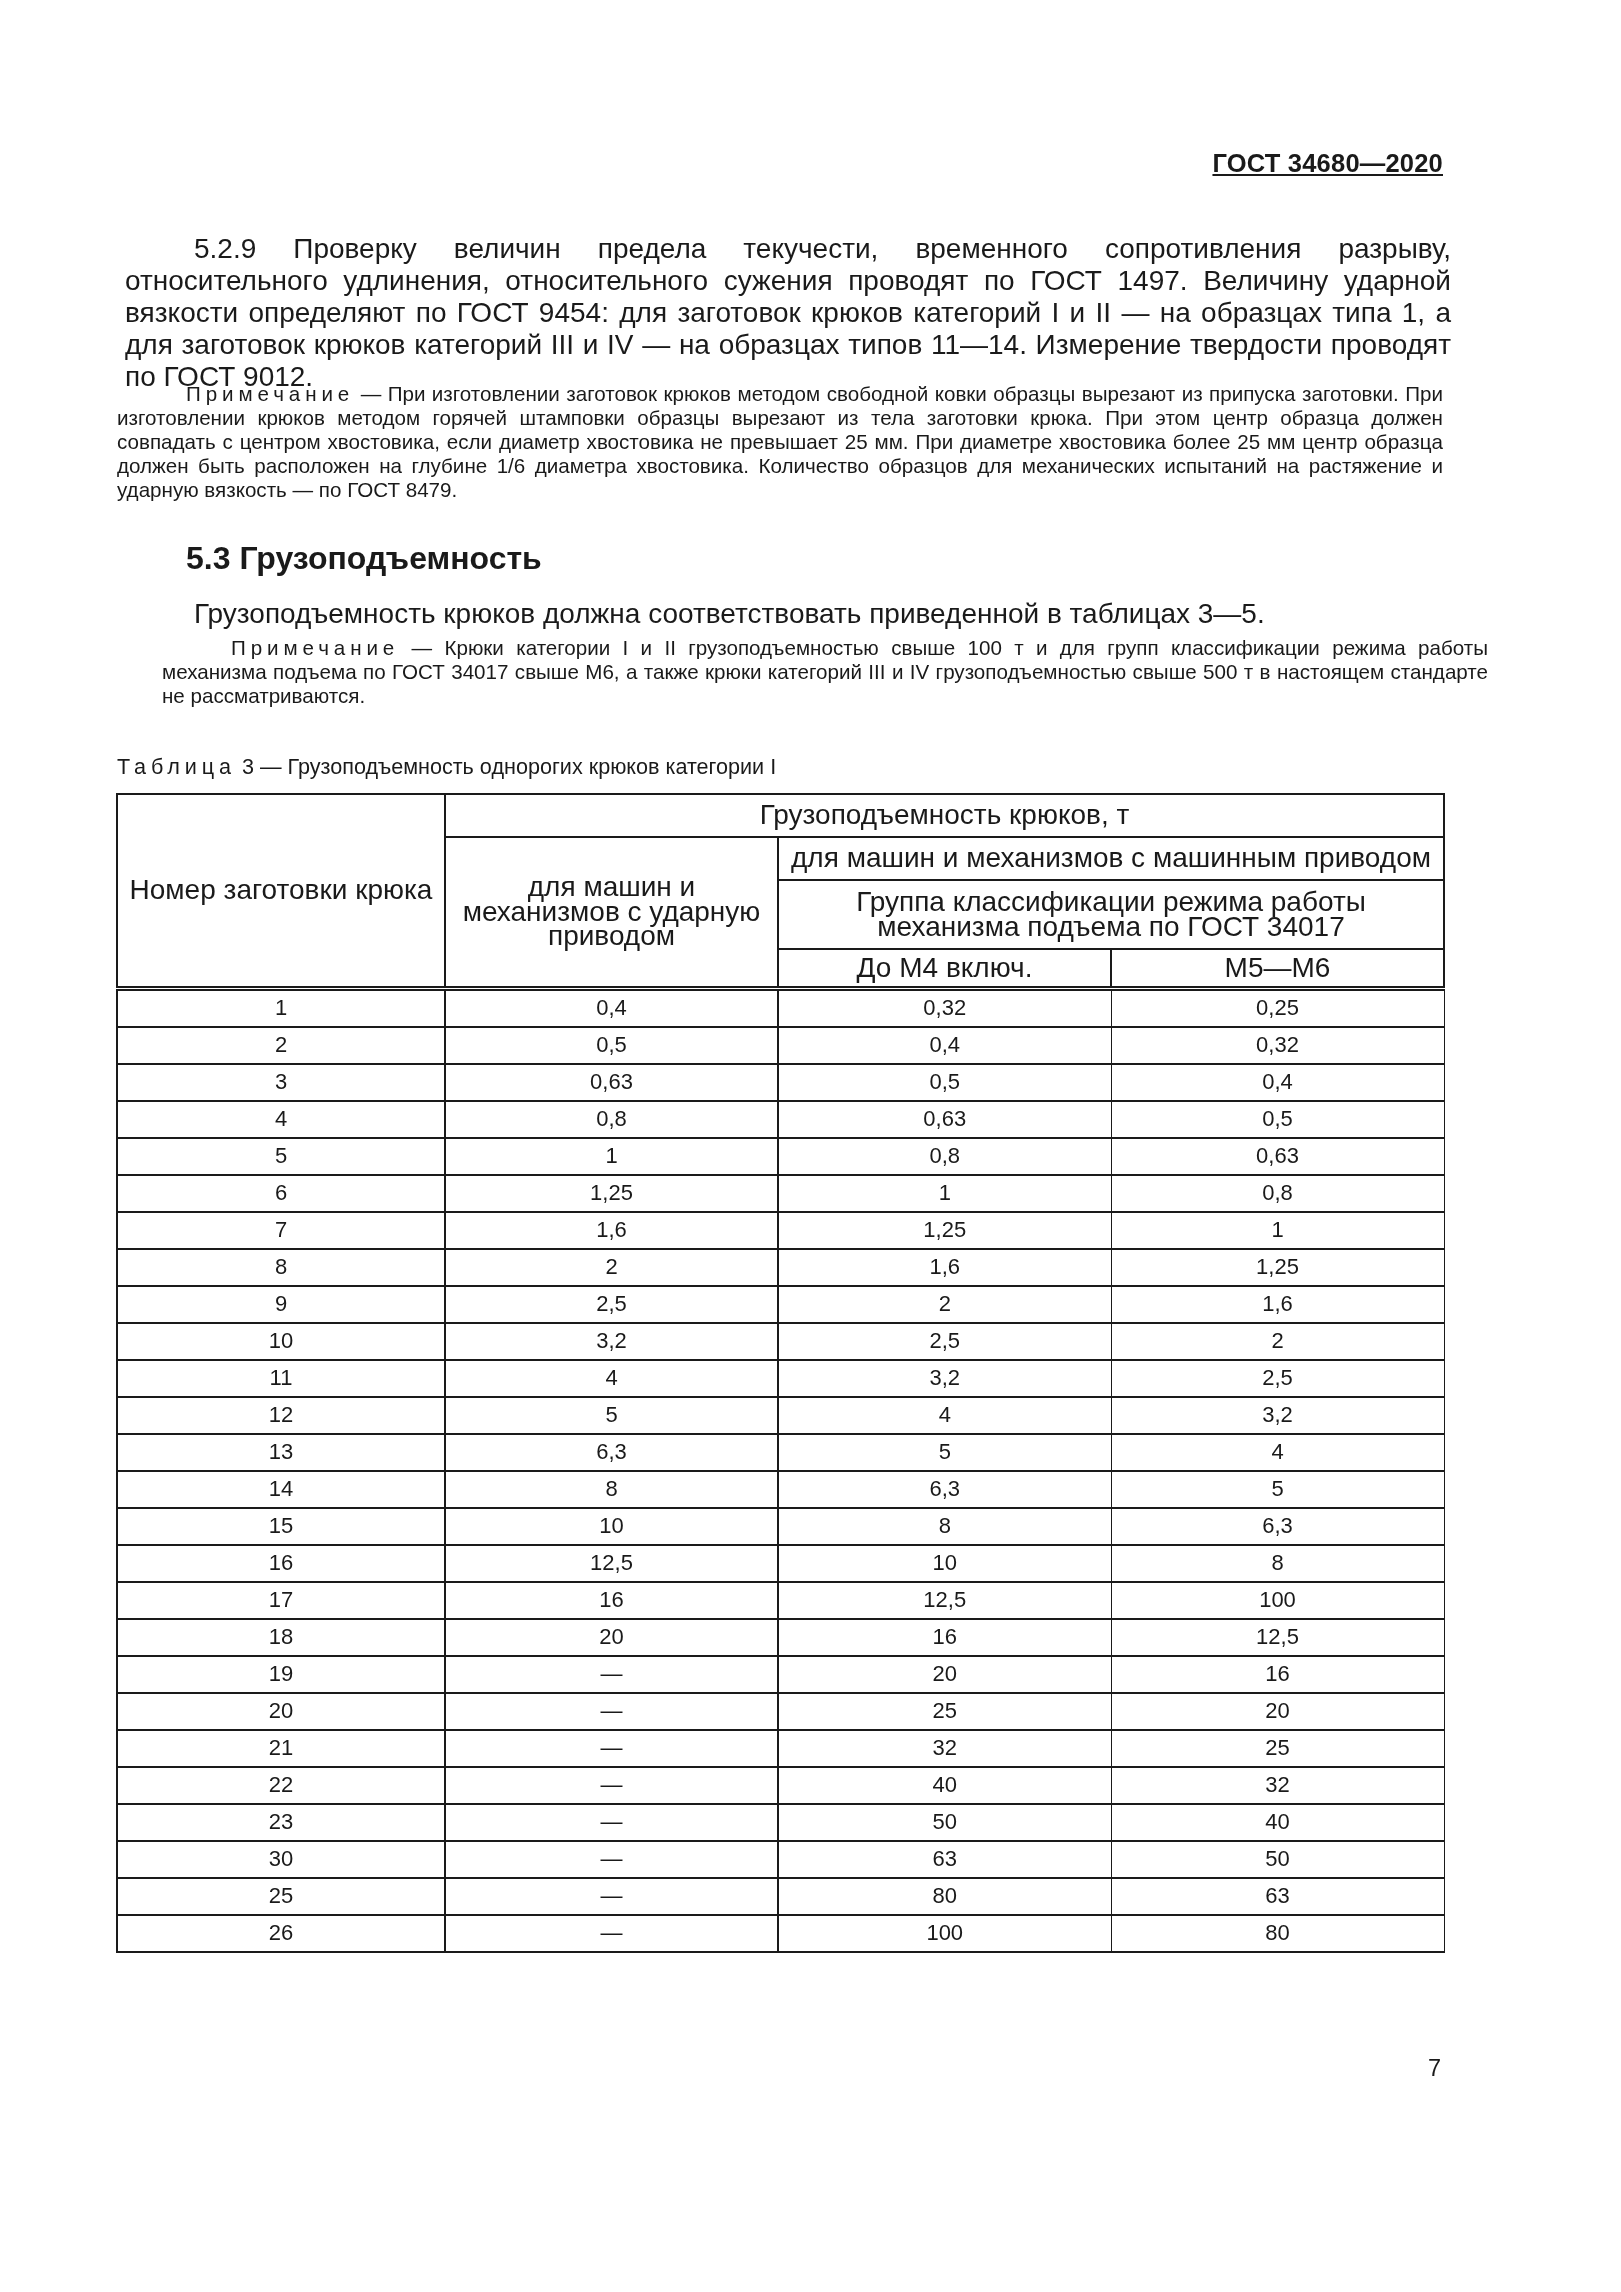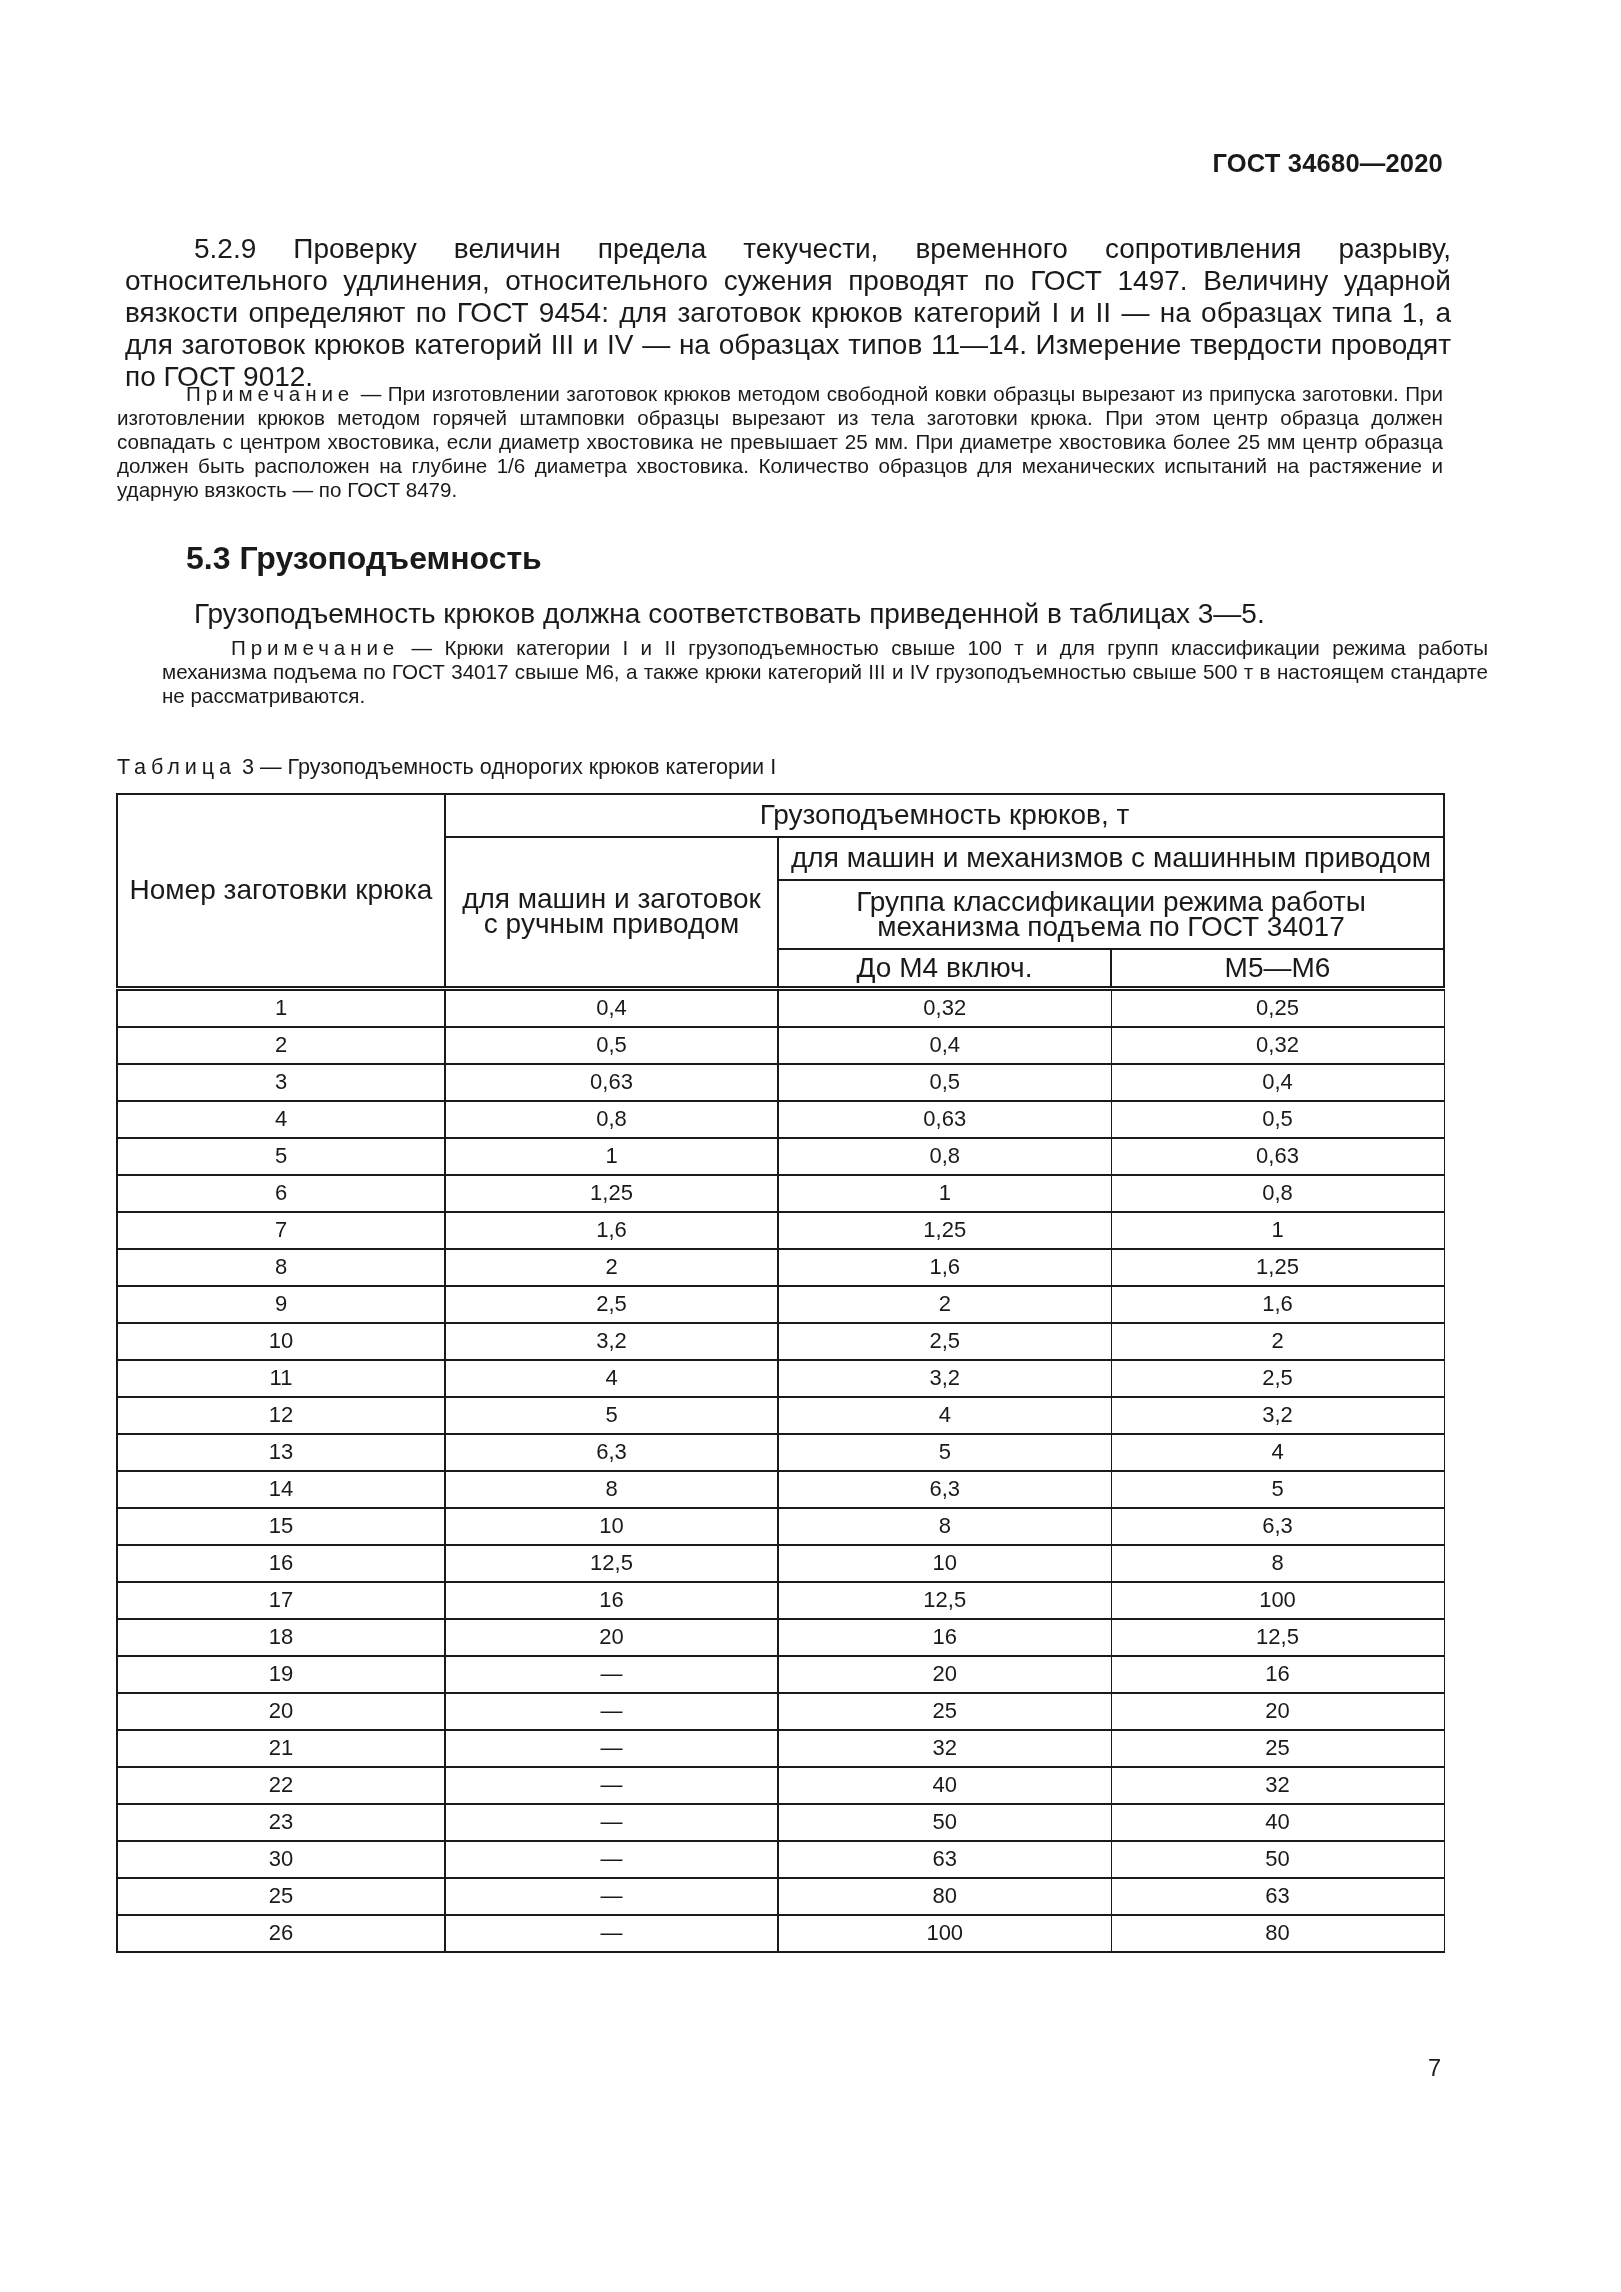--- a/index.html
+++ b/index.html
@@ -15,20 +15,21 @@
       color: #1a1a1a;
       overflow: hidden;
     }
     .page-header {
       position: absolute;
       top: 149px;
       right: 178px;
       font-weight: bold;
       font-size: 25.5px;
       letter-spacing: 0.2px;
+      text-decoration: underline;
     }
     .content {
       position: absolute;
       left: 117px;
       width: 1326px;
     }
     .para {
       font-size: 28px;
       line-height: 32px;
       text-align: justify;
@@ -126,21 +127,21 @@
       <col style="width:333px">
       <col style="width:333px">
       <col style="width:333px">
     </colgroup>
     <thead>
       <tr class="h1">
         <th rowspan="4">Номер заготовки крюка</th>
         <th colspan="3">Грузоподъемность крюков, т</th>
       </tr>
       <tr class="h2">
-        <th rowspan="3">для машин и заготовок с ручным приводом</th>
+        <th rowspan="3">для машин и механизмов с ударную приводом</th>
         <th colspan="2">для машин и механизмов с машинным приводом</th>
       </tr>
       <tr class="h3">
         <th colspan="2">Группа классификации режима работы механизма подъема по ГОСТ 34017</th>
       </tr>
       <tr class="h4">
         <th>До М4 включ.</th>
         <th>М5—М6</th>
       </tr>
     </thead>

